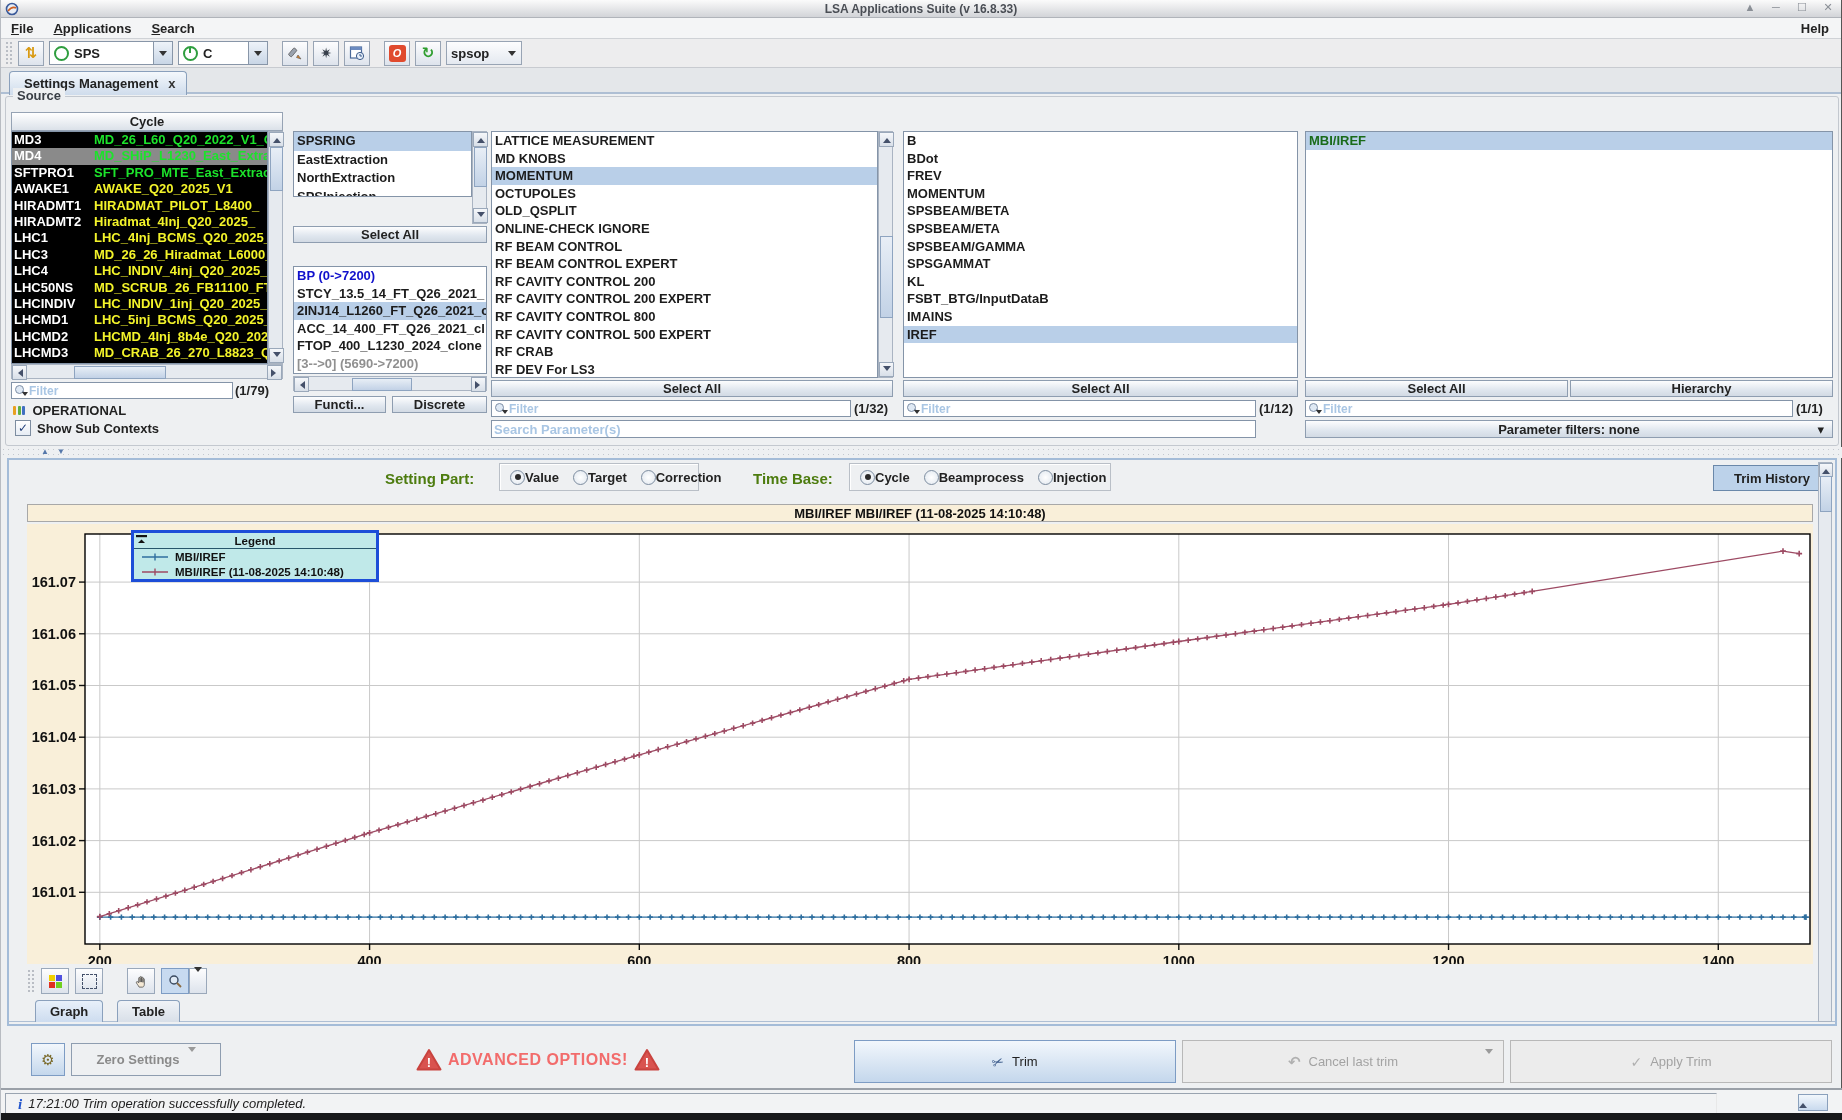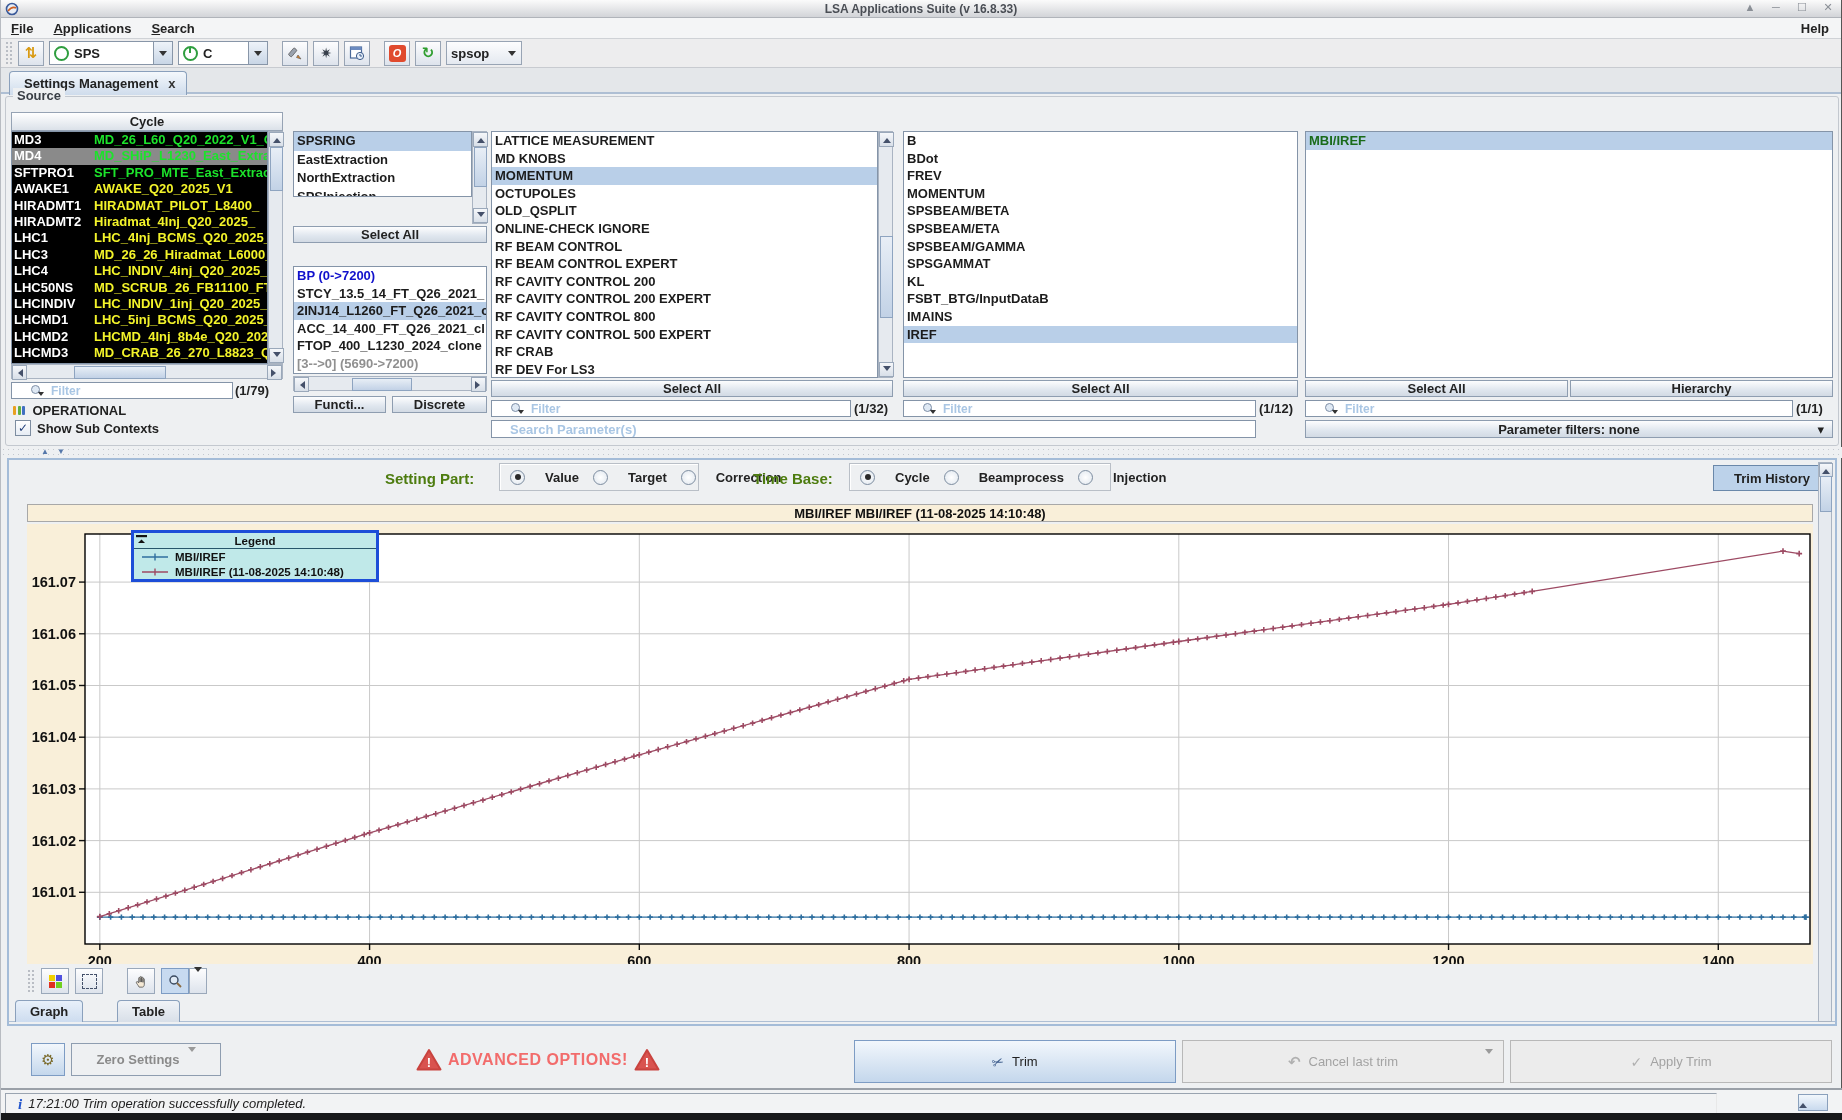--- a/index.html
+++ b/index.html
@@ -49,21 +49,21 @@
   #source-label{left:12px;top:88px;padding:0 4px;background:#eef0f2;font-size:13px;font-weight:bold;color:#3a3f46;}
   .hdr{background:linear-gradient(#ffffff,#dbe1e9);border:1px solid #96a3b4;font-size:13px;font-weight:bold;
     color:#1e1e1e;display:flex;align-items:center;justify-content:center;position:relative;}
   .hdr .dd{position:absolute;right:1px;top:1px;bottom:1px;width:18px;background:linear-gradient(#f2f5f9,#d2dce8);
     border-left:1px solid #96a3b4;display:flex;align-items:center;justify-content:center;}
   .listbox{background:#fff;border:1px solid #8494a8;overflow:hidden;font-size:13px;font-weight:bold;color:#1c1c1c;}
   .li{height:17.6px;line-height:17.6px;padding-left:3px;white-space:nowrap;}
   .li.sel{background:#b9cfe8;}
   .btn{background:linear-gradient(#fdfdfe,#dfe6ee 60%,#d2dae4);border:1px solid #8e9db0;font-size:13px;
     font-weight:bold;color:#222;display:flex;align-items:center;justify-content:center;}
-  .filter{background:#fff;border:1px solid #8494a8;display:flex;align-items:center;padding-left:18px;gap:8px;}
+  .filter{background:#fff;border:1px solid #8494a8;display:flex;align-items:center;padding-left:2px;gap:2px;}
   .filter .ph{color:#a9c6e4;font-size:12px;font-weight:bold;}
   .count{font-size:13px;font-weight:bold;color:#222;display:flex;align-items:center;justify-content:center;}
   .mag{width:13px;height:13px;position:relative;}
   .mag i{position:absolute;left:1px;top:1px;width:7px;height:7px;border:1.5px solid #7d8ea6;border-radius:50%;background:#dfe9f4;}
   .mag b{position:absolute;left:8px;top:8px;width:4px;height:1.6px;background:#7d8ea6;transform:rotate(45deg);}
   .mag u{position:absolute;right:-1px;bottom:-2px;border:3px solid transparent;border-top:4px solid #333;}
 
   
   #cycle-list{background:#000;border:1px solid #8494a8;overflow:hidden;}
   .cyc-row{display:flex;height:16.4px;line-height:16.4px;font-size:13px;font-weight:bold;white-space:nowrap;}
@@ -84,42 +84,42 @@
   .opbars span{display:inline-block;width:3px;height:9px;margin-right:1.5px;border-radius:1px;}
   .checkbox{width:14px;height:14px;border:1px solid #7d8da0;background:linear-gradient(#fff,#e6ecf4);
     display:inline-flex;align-items:center;justify-content:center;font-size:12px;font-weight:bold;color:#23407a;}
 
   
   #main-panel{left:6px;top:458px;width:1830px;height:568px;border:2px solid #a4bcd8;background:#eef0f2;}
   .rgroup{border:1px solid #b9bfc7;box-shadow:inset 1px 1px 0 #fff;display:flex;align-items:center;gap:14px;padding:0 10px;}
   .radio{width:13px;height:13px;border-radius:50%;border:1px solid #7d8da0;background:radial-gradient(#fff,#dfe6ee);
     display:inline-block;position:relative;vertical-align:-2px;}
   .radio.on::after{content:"";position:absolute;left:3.5px;top:3.5px;width:6px;height:6px;border-radius:50%;background:#2b2b2b;}
-  .rlabel{font-size:13px;font-weight:bold;color:#222;display:flex;align-items:flex-end;gap:20px;}
+  .rlabel{font-size:13px;font-weight:bold;color:#222;display:flex;align-items:flex-end;gap:0;}
   .ctl-label{font-size:15px;font-weight:bold;color:#4d7c0f;}
 
   #chart-titlebar{background:#f9efd9;border:1px solid #a8a8a8;display:flex;align-items:center;justify-content:center;
     font-size:13px;font-weight:bold;color:#111;}
   #chart-wrap{background:#f9efd9;}
   #legend{position:absolute;border:3px solid #1d4ed8;background:#c0e9e9;font-size:11.5px;font-weight:bold;color:#111;}
   #legend .lg-hdr{height:15px;border-bottom:1px solid #27566b;display:flex;align-items:center;justify-content:center;position:relative;}
   #legend .lg-ic{position:absolute;left:2px;top:2px;width:11px;height:10px;}
   #legend .lg-row{height:15px;display:flex;align-items:center;gap:5px;padding-left:6px;}
   .legend-swatch{display:inline-block;}
 
   
   .ct-btn{width:26px;height:24px;border:1px solid #9aa8ba;background:linear-gradient(#fdfdfe,#dde3ec);
     display:flex;align-items:center;justify-content:center;}
   .ct-btn.active{background:#c7daf0;border-color:#7d9cc4;}
   .sq4{width:13px;height:13px;display:grid;grid-template-columns:6px 6px;gap:1px;}
   .sq4 i{width:6px;height:6px;}
   .marquee{width:13px;height:13px;border:1.4px dashed #44506a;position:relative;}
   .btab{position:absolute;height:21px;padding:0 14px;display:flex;align-items:center;font-size:13px;font-weight:bold;color:#222;
     border:1px solid #8aa0bc;border-bottom:none;border-radius:4px 4px 0 0;background:linear-gradient(#f0f3f7,#d8dfe8);}
-  .btab.active{background:linear-gradient(#e8f0fa,#cddcef);}
+  .btab.active{background:linear-gradient(#e8f0fa,#cddcef);margin-left:20px;}
 
   
   .action-btn{position:absolute;border:1px solid #8e9db0;display:flex;align-items:center;justify-content:center;
     gap:8px;font-size:13px;color:#222;}
   .action-btn.blue{background:linear-gradient(#f2f7fc,#c4d7ec);border-color:#7d9cc4;}
   .action-btn.disabled{background:#ececec;border-color:#b8b8b8;color:#a3a3a3;}
   .warn-txt{color:#f26c6c;font-size:16px;font-weight:bold;letter-spacing:.5px;}
   .gear::before{content:"⚙";font-size:15px;color:#7a6a2a;}
   .scissors::before{content:"✂";font-size:14px;color:#3a5a8a;display:inline-block;transform:rotate(-20deg);}
   .undo::before{content:"↶";font-size:15px;font-weight:bold;color:#b0b0b0;}

